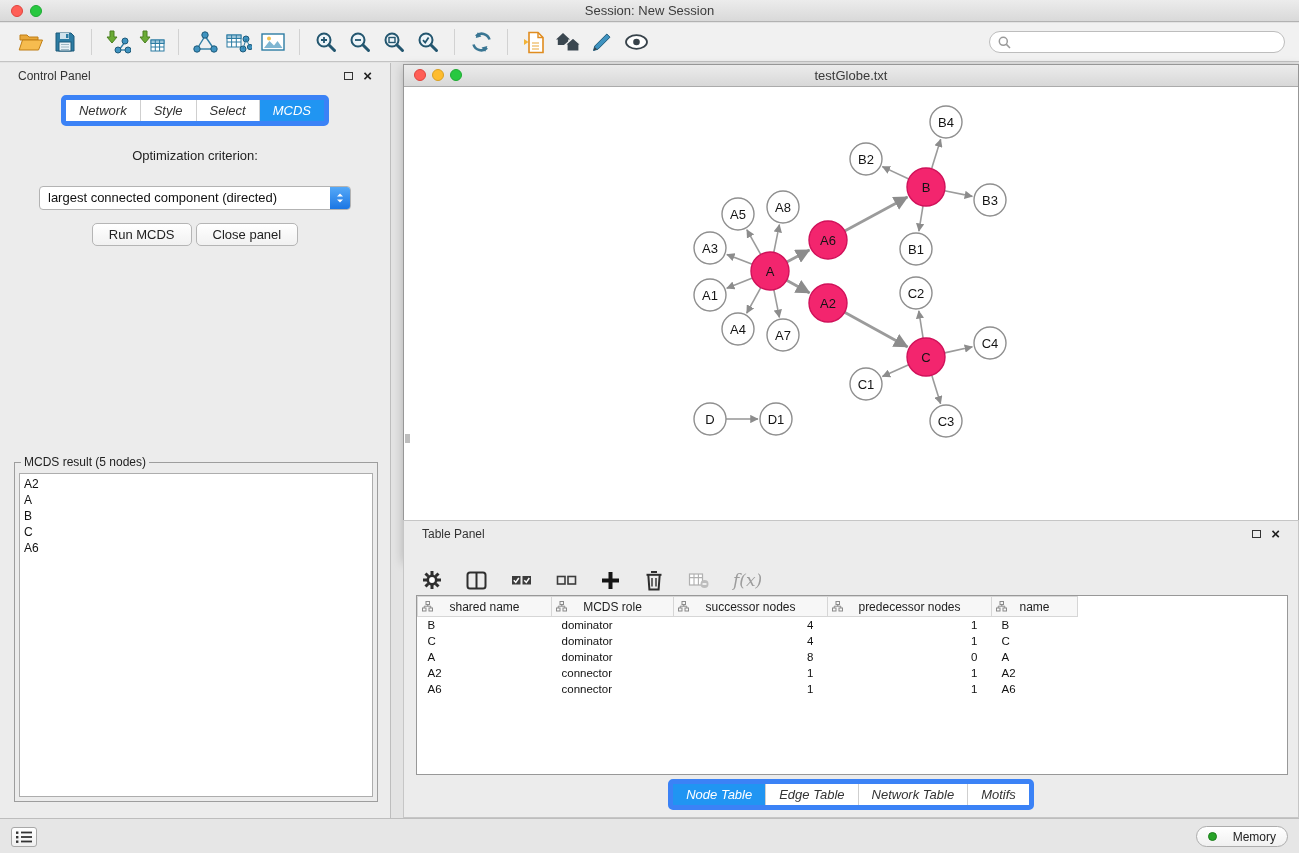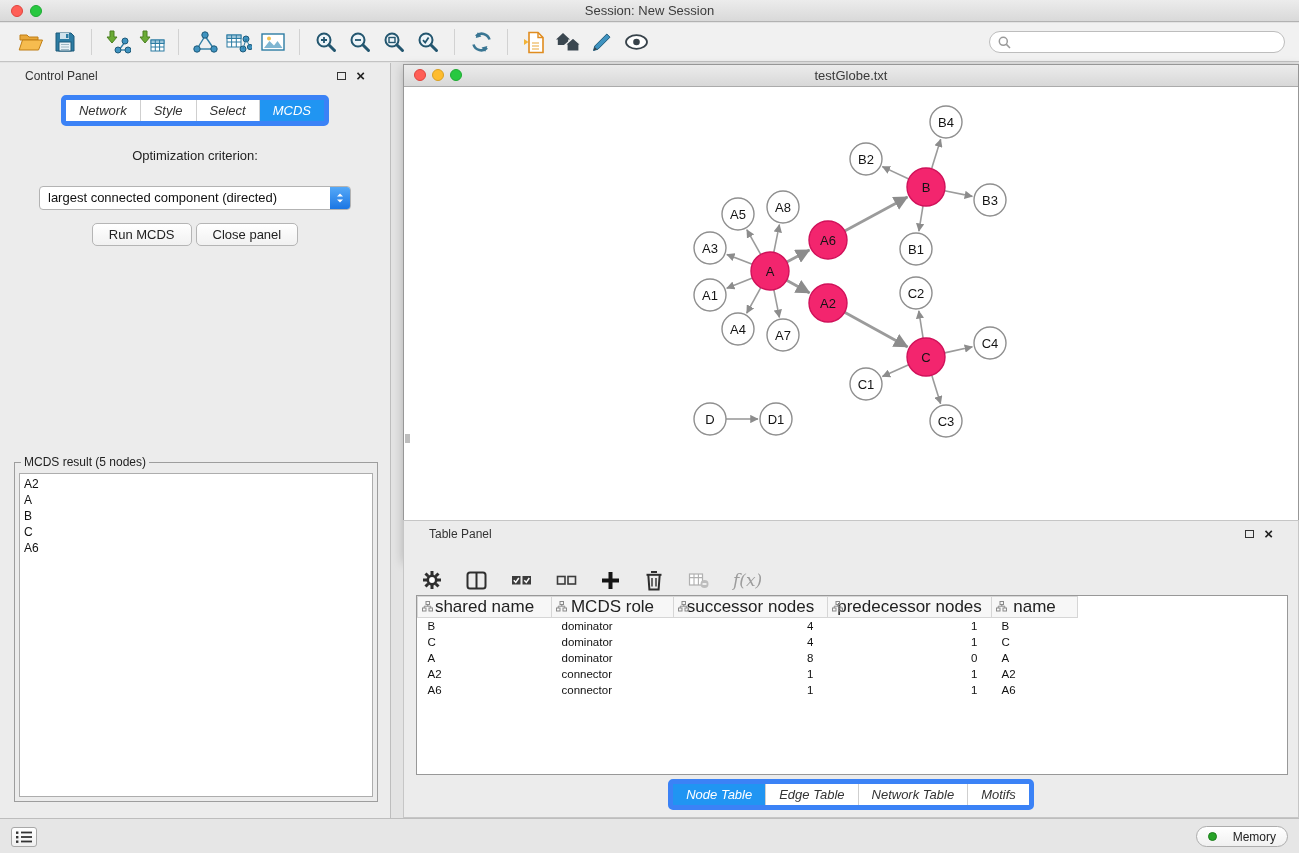--- a/index.html
+++ b/index.html
@@ -40,21 +40,21 @@
   .search-field input {
     border:none; outline:none; background:transparent; flex:1;
     font-size:12px; margin-left:5px; font-family:inherit;
   }
   
   .control-panel {
     position:absolute; top:63px; left:0; width:391px; bottom:35px;
     background:#ececec; border-right:1px solid #bdbdbd;
   }
   .panel-header {
-    height:26px; display:flex; align-items:center; padding:0 25px;
+    height:26px; display:flex; align-items:center; padding:0 18px;
     font-size:12px; color:#333;justify-content:space-between;
   }
   .panel-header .ph-title { flex:1; }
   .win-float { width:9px; height:8px; border:1.5px solid #333; margin-right:10px; cursor:default; }
   .win-close { font-size:15px; font-weight:bold; color:#222; line-height:10px; cursor:default; }
   .seg-control {
     display:flex; justify-content:center; margin-top:6px;
   }
   .seg-wrap { display:inline-flex; border:5px solid #3b82f6; border-radius:5px; overflow:hidden; background:#fff;font-style:italic; }
   .seg {
@@ -122,21 +122,21 @@
     background:#fff; border:1px solid #989898; overflow:hidden;
   }
   table.node-table { border-collapse:collapse; table-layout:fixed; width:100%; }
   .node-table th:nth-child(1), .node-table td:nth-child(1){ width:134px; }
   .node-table th:nth-child(2), .node-table td:nth-child(2){ width:122px; }
   .node-table th:nth-child(3), .node-table td:nth-child(3){ width:154px; }
   .node-table th:nth-child(4), .node-table td:nth-child(4){ width:164px; }
   .node-table th:nth-child(5), .node-table td:nth-child(5){ width:86px; }
   .node-table th {
     border:1px solid #d6d6d6; background:#f7f7f7; font-weight:normal;
-    font-size:17px; height:20px; position:relative; text-align:center; color:#222;margin-top:24px;
+    font-size:12px; height:20px; position:relative; text-align:center; color:#222;margin-top:24px;
   }
   .node-table th.filler { background:#fff; border:none; border-left:1px solid #d6d6d6; }
   .th-icon { position:absolute; left:4px; top:4px; }
   .node-table td { font-size:11.5px; height:16px; padding:0 10px; white-space:nowrap; color:#111; }
   .node-table td.num { text-align:right; padding-right:14px; }
   .tp-tabs { position:absolute; bottom:7px; left:0; right:0; display:flex; justify-content:center; }
   .tp-tabs .seg-wrap { background:#fff; }
   
   .status-bar {
     position:absolute; bottom:0; left:0; right:0; height:35px;

